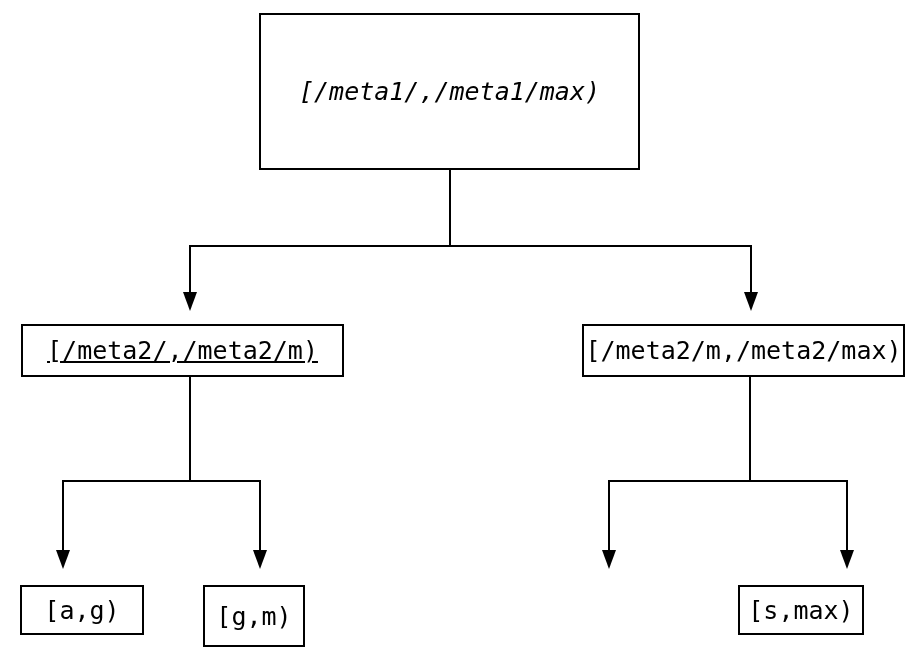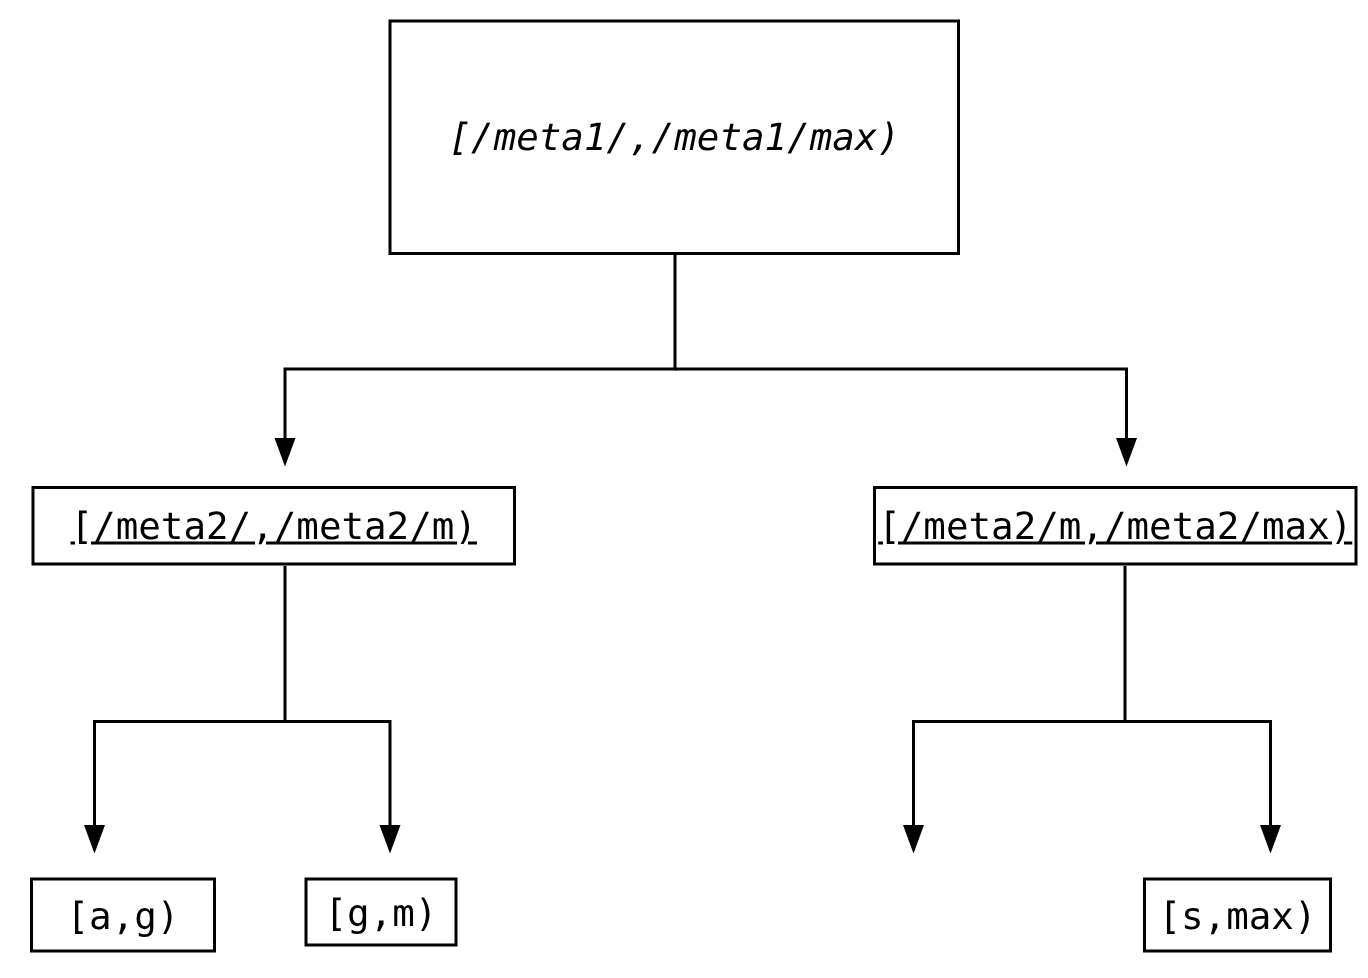--- a/index.html
+++ b/index.html
@@ -30,25 +30,25 @@
     color: #000000;
     display: flex;
     align-items: center;
     justify-content: center;
     font-size: 25px;
     line-height: 1;
     white-space: nowrap;
   }
   .node-root   { left: 259px; top: 13px;  width: 381px; height: 157px; font-style: italic; }
   .node-l      { left: 21px;  top: 324px; width: 323px; height: 53px; text-decoration: underline; }
-  .node-r      { left: 582px; top: 324px; width: 323px; height: 53px; text-decoration: underline; }
+  .node-r      { left: 582px; top: 324px; width: 323px; height: 53px; }
   .node-ag     { left: 20px;   top: 585px; width: 124px; height: 50px; }
-  .node-gm     { left: 203px; top: 585px; width: 102px; height: 46px; }
+  .node-gm     { left: 203px; top: 585px; width: 102px; height: 62px; }
   .node-ms     { left: 553px; top: 585px; width: 102px; height: 50px; }
-  .node-smax   { left: 738px; top: 585px; width: 126px; height: 50px; margin-left: 24px; }
+  .node-smax   { left: 738px; top: 585px; width: 126px; height: 50px; }
   .edge {
     fill: none;
     stroke: #000000;
     stroke-width: 2px;
   }
   .arrowhead {
     fill: #000000;
     stroke: none;
   }
 </style>

